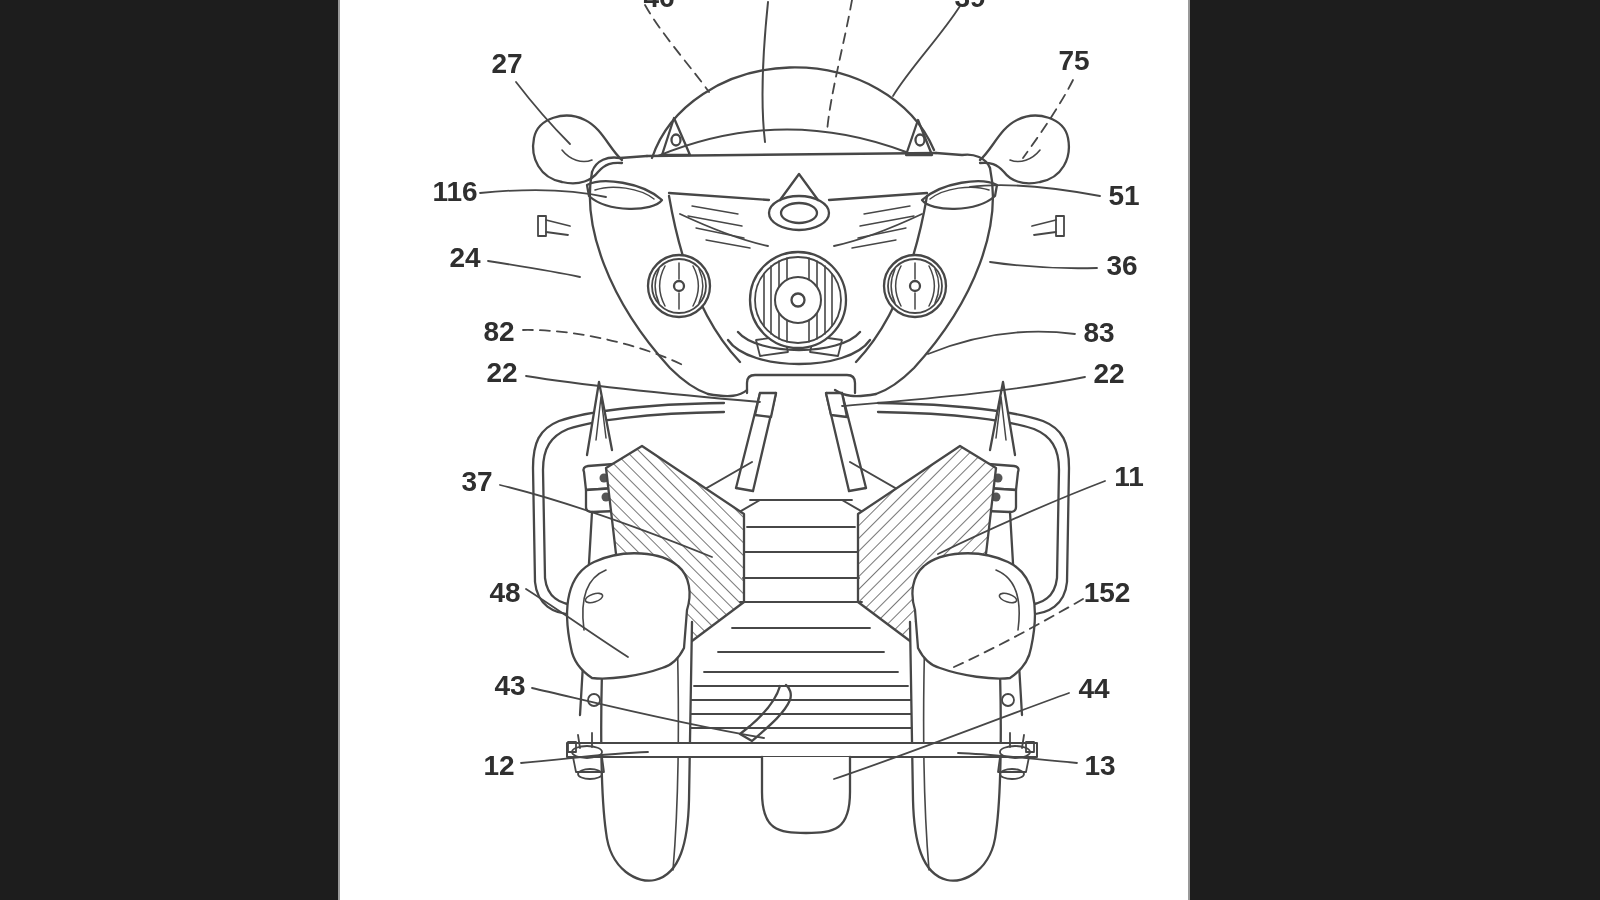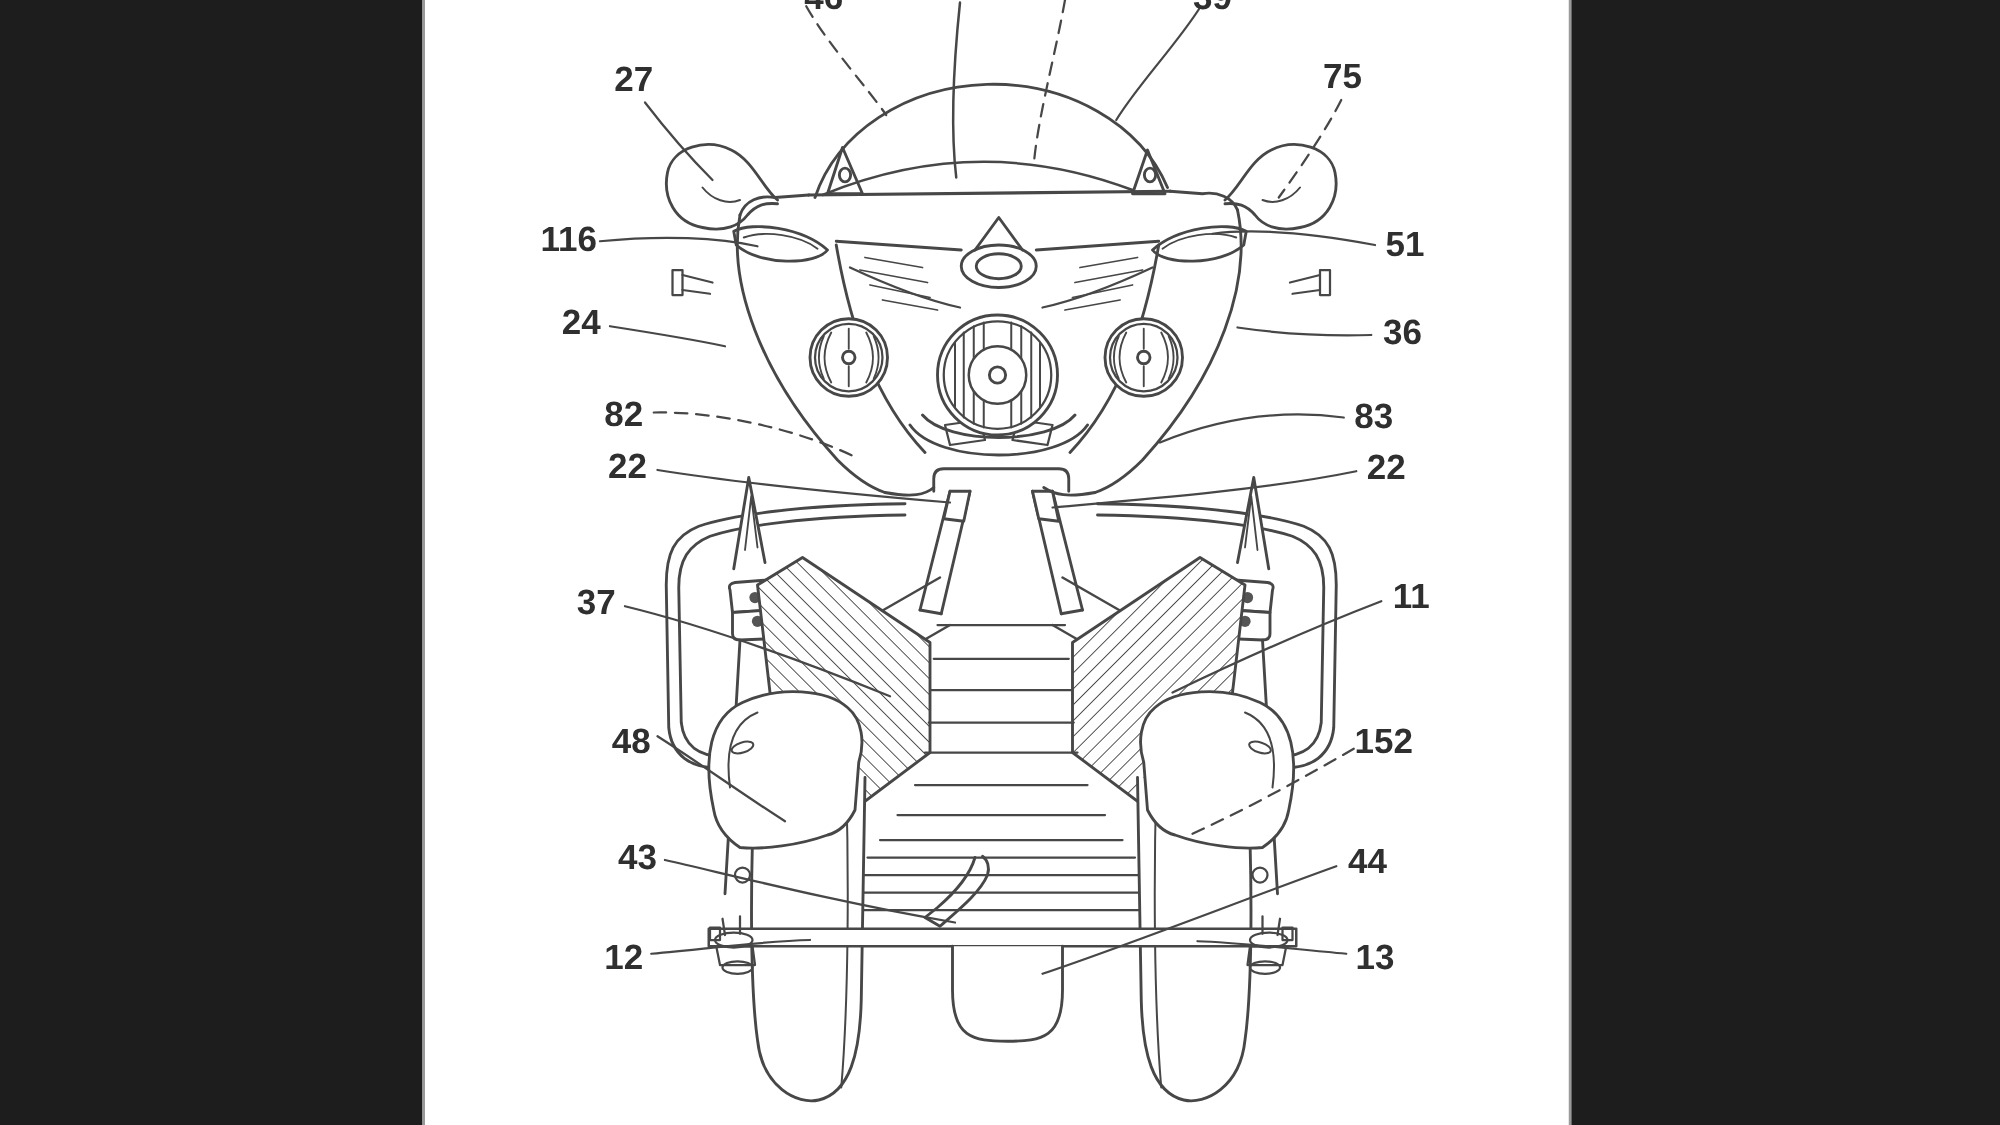--- a/index.html
+++ b/index.html
@@ -3,21 +3,21 @@
 <meta charset="utf-8">
 <style>
   html,body{margin:0;padding:0;}
   body{
     width:1600px;height:900px;position:relative;overflow:hidden;
     background:#1d1d1d;
     font-family:"Liberation Sans", sans-serif;
   }
   .backdrop-bar{position:absolute;top:0;height:900px;background:#1d1d1d;}
   #canvas-panel{
-    position:absolute;left:338px;top:0;width:919px;height:900px;
+    position:absolute;left:338px;top:0;width:852px;height:900px;
     background:#ffffff;
     border-left:2px solid #9a9a9a;border-right:2px solid #9a9a9a;
     box-sizing:border-box;
   }
   svg{display:block;}
   .ref-label{
     font-family:"Liberation Sans", sans-serif;
     font-weight:700;font-size:28px;fill:#2f2f2f;
   }
 </style>

